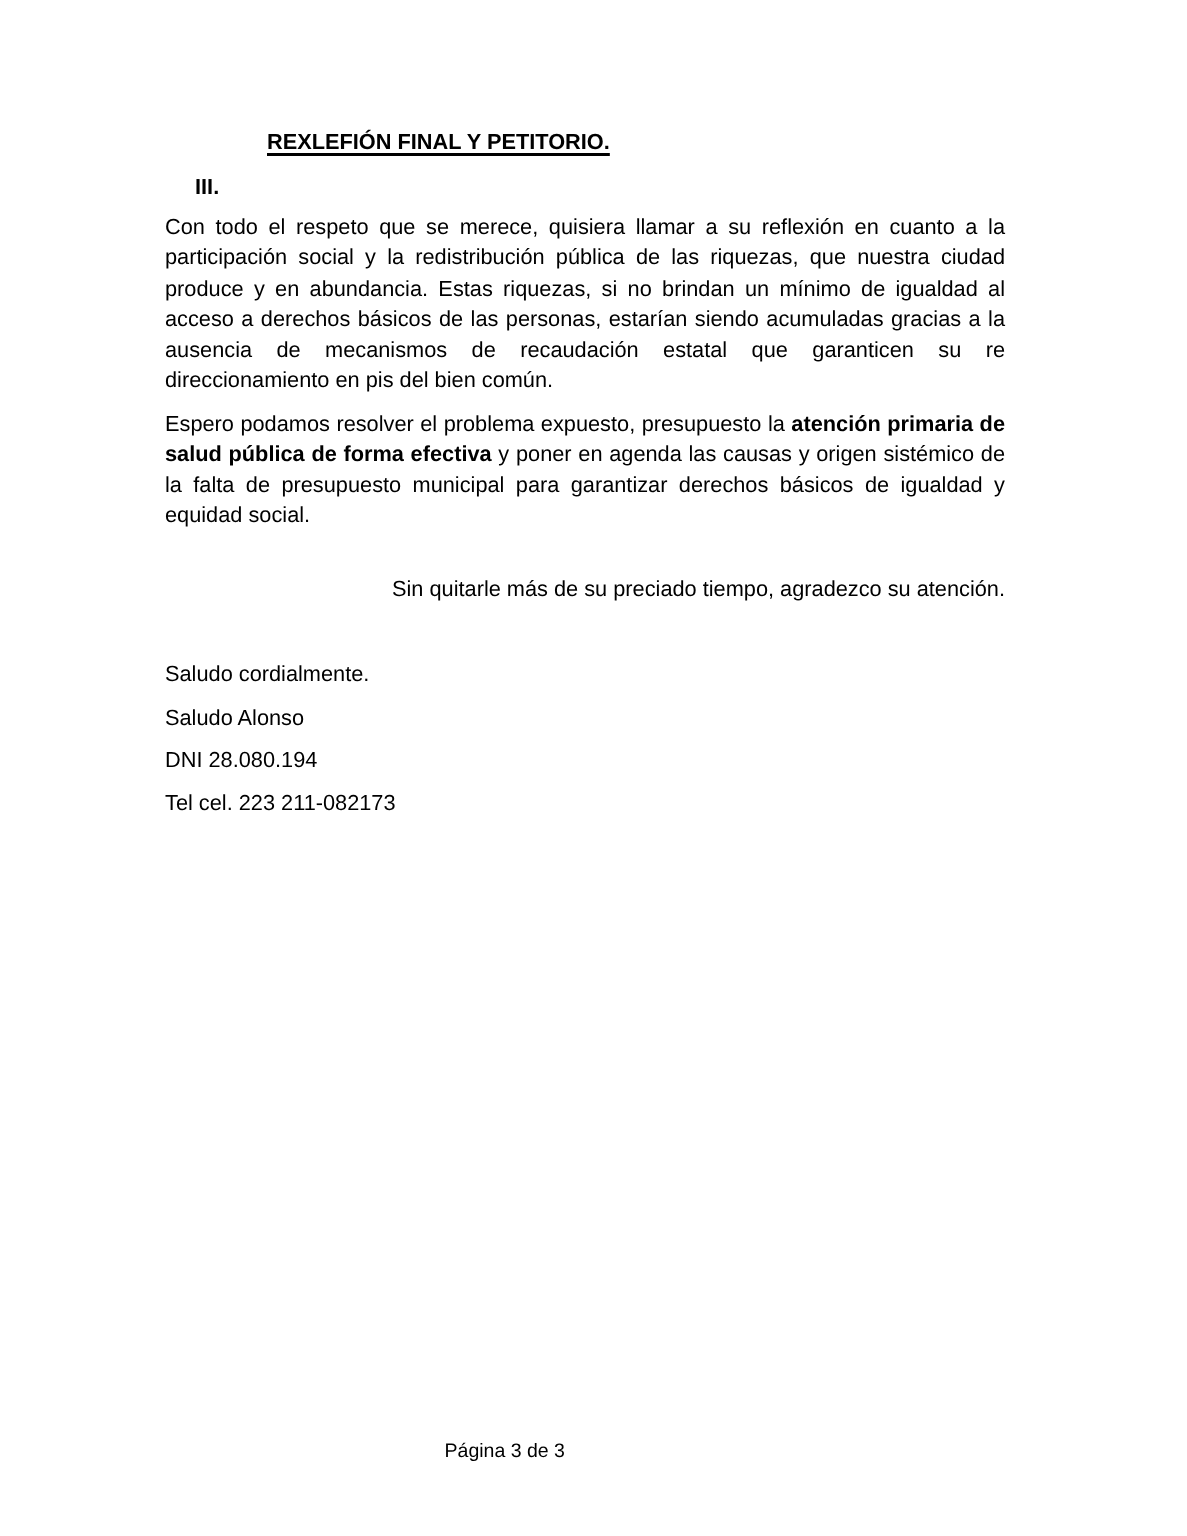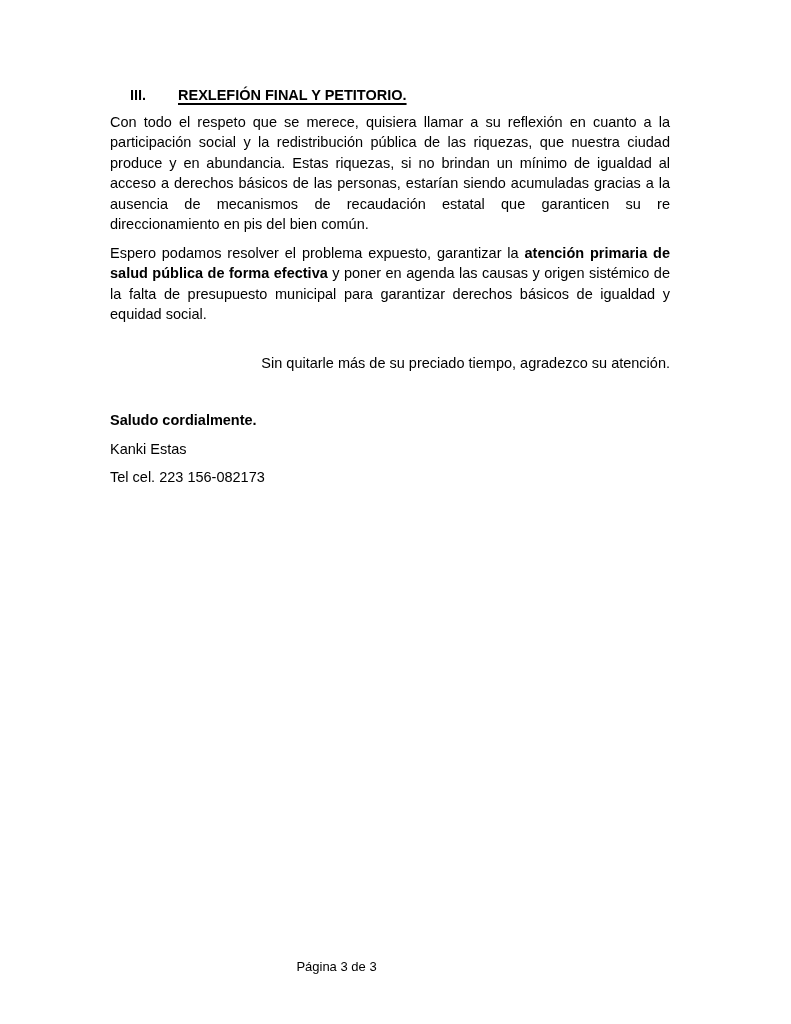--- a/index.html
+++ b/index.html
@@ -27,39 +27,39 @@
   }
   .heading {
     display: flex;
     font-weight: 700;
     margin: 0 0 6px 0;
   }
   .heading .num {
     flex: none;
     padding-left: 20px;
     width: 48px;
+    margin-top: 30px;
   }
   .heading .title {
     text-decoration: underline;
     text-decoration-thickness: 1.5px;
     text-underline-offset: 3px;
   }
   p.par {
     margin: 0 12px 8px 0;
     text-align: justify;
     white-space: pre-wrap;
   }
   p.farewell {
     margin-top: 28px;
     text-align: right;
   }
   p.closing {
     margin-top: 37px;
     text-align: left;
-    font-weight: bold;
   }
   p.sig {
     text-align: left;
   }
   .bold {
     font-weight: 700;
   }
   .footer {
     position: absolute;
     left: 0;
@@ -77,29 +77,30 @@
   <div class="content">
 
     <div class="heading">
       <span class="num">III.</span>
       <span class="title">REXLEFIÓN FINAL Y PETITORIO.</span>
     </div>
 
     <p class="par">Con todo el respeto que se merece, quisiera llamar a su reflexión en cuanto a la participación social y la redistribución pública de las riquezas, que nuestra ciudad produce y en abundancia. Estas riquezas, si no brindan un mínimo de igualdad al acceso a derechos básicos de las personas, estarían siendo acumuladas gracias a la ausencia de mecanismos de recaudación estatal que garanticen su re direccionamiento en pis del bien común.</p>
 
 
-    <p class="par"><span>Espero podamos resolver el problema expuesto, garantizar la </span><span class="bold">atención primaria de salud pública de forma efectiva</span><span> y poner en agenda las causas y origen sistémico de la falta de presupuesto municipal para garantizar derechos básicos de igualdad y equidad social.</span></p>
+    <p class="par"><span>Espero podamos resolver el problema expuesto, presupuesto la </span><span class="bold">atención primaria de salud pública de forma efectiva</span><span> y poner en agenda las causas y origen sistémico de la falta de presupuesto municipal para garantizar derechos básicos de igualdad y equidad social.</span></p>
 
     <p class="par farewell">Sin quitarle más de su preciado tiempo, agradezco su atención.</p>
 
     <p class="par closing">Saludo cordialmente.</p>
 
-    <p class="par sig">Kanki Estas</p>
+    <p class="par sig">Saludo Alonso</p>
 
+    <p class="par sig">DNI 28.080.194</p>
 
-    <p class="par sig">Tel cel. 223 156-082173</p>
+    <p class="par sig">Tel cel. 223 211-082173</p>
 
   </div>
 
   <div class="footer">
     <span>Página 3 de 3</span>
   </div>
 </div>
 
 </body></html>

